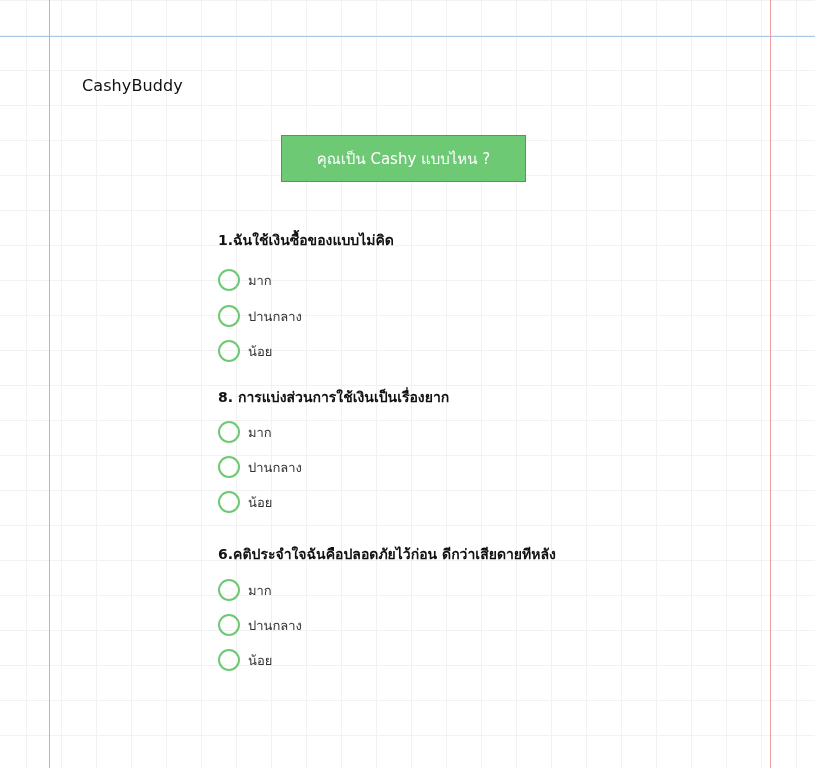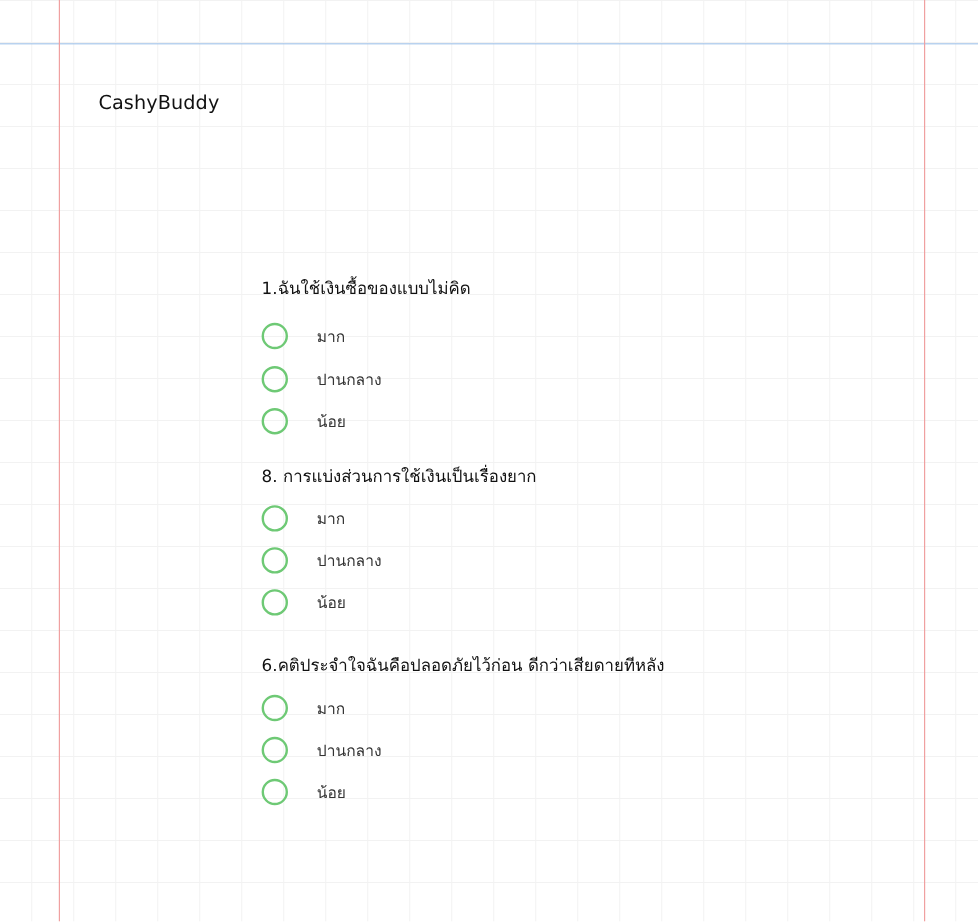--- a/index.html
+++ b/index.html
@@ -69,56 +69,57 @@
       align-items: center;
       justify-content: center;
       cursor: pointer;
     }
     .question {
       position: absolute;
       left: 218px;
     }
     .q-label {
       font-size: 14px;
-      font-weight: normal;
+      font-weight: bold;
       color: #111111;
       white-space: nowrap;
     }
     .option {
       position: absolute;
       left: 0;
       display: flex;
       align-items: center;
       cursor: pointer;
     }
     .radio {
       width: 22px;
       height: 22px;
       border: 2px solid #6ec975;
       border-radius: 50%;
       box-sizing: border-box;
       background: transparent;
     }
     .opt-label {
-      margin-left: 24px;
+      margin-left: 8px;
       font-size: 13px;
       color: #333333;
       white-space: nowrap;
     }
   </style>
 </head>
 <body>
 
 <div class="canvas">
   <div class="guide-h"></div>
   <div class="guide-v-left"></div>
   <div class="guide-v-right"></div>
 
   <div class="brand">CashyBuddy</div>
 
+  <div class="title-btn">คุณเป็น Cashy แบบไหน ?</div>
 
   <div class="question" style="top:229px;">
     <div class="q-label">1.ฉันใช้เงินซื้อของแบบไม่คิด</div>
     <div class="option" style="top:40px;">
       <span class="radio"></span>
       <span class="opt-label">มาก</span>
     </div>
     <div class="option" style="top:76px;">
       <span class="radio"></span>
       <span class="opt-label">ปานกลาง</span>

